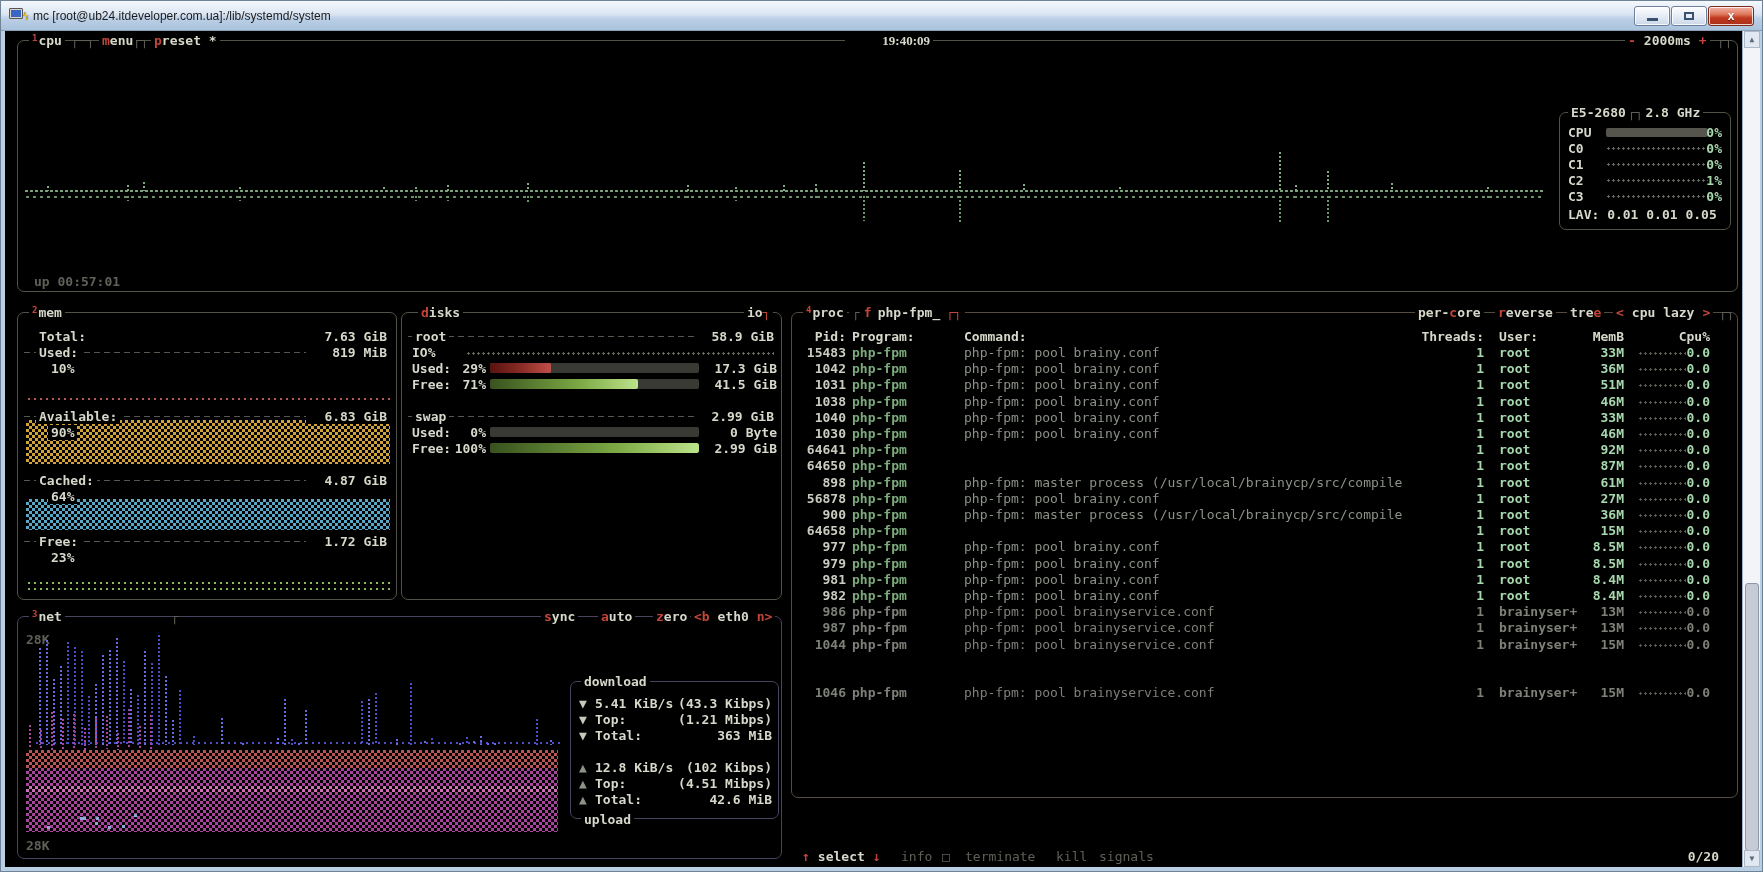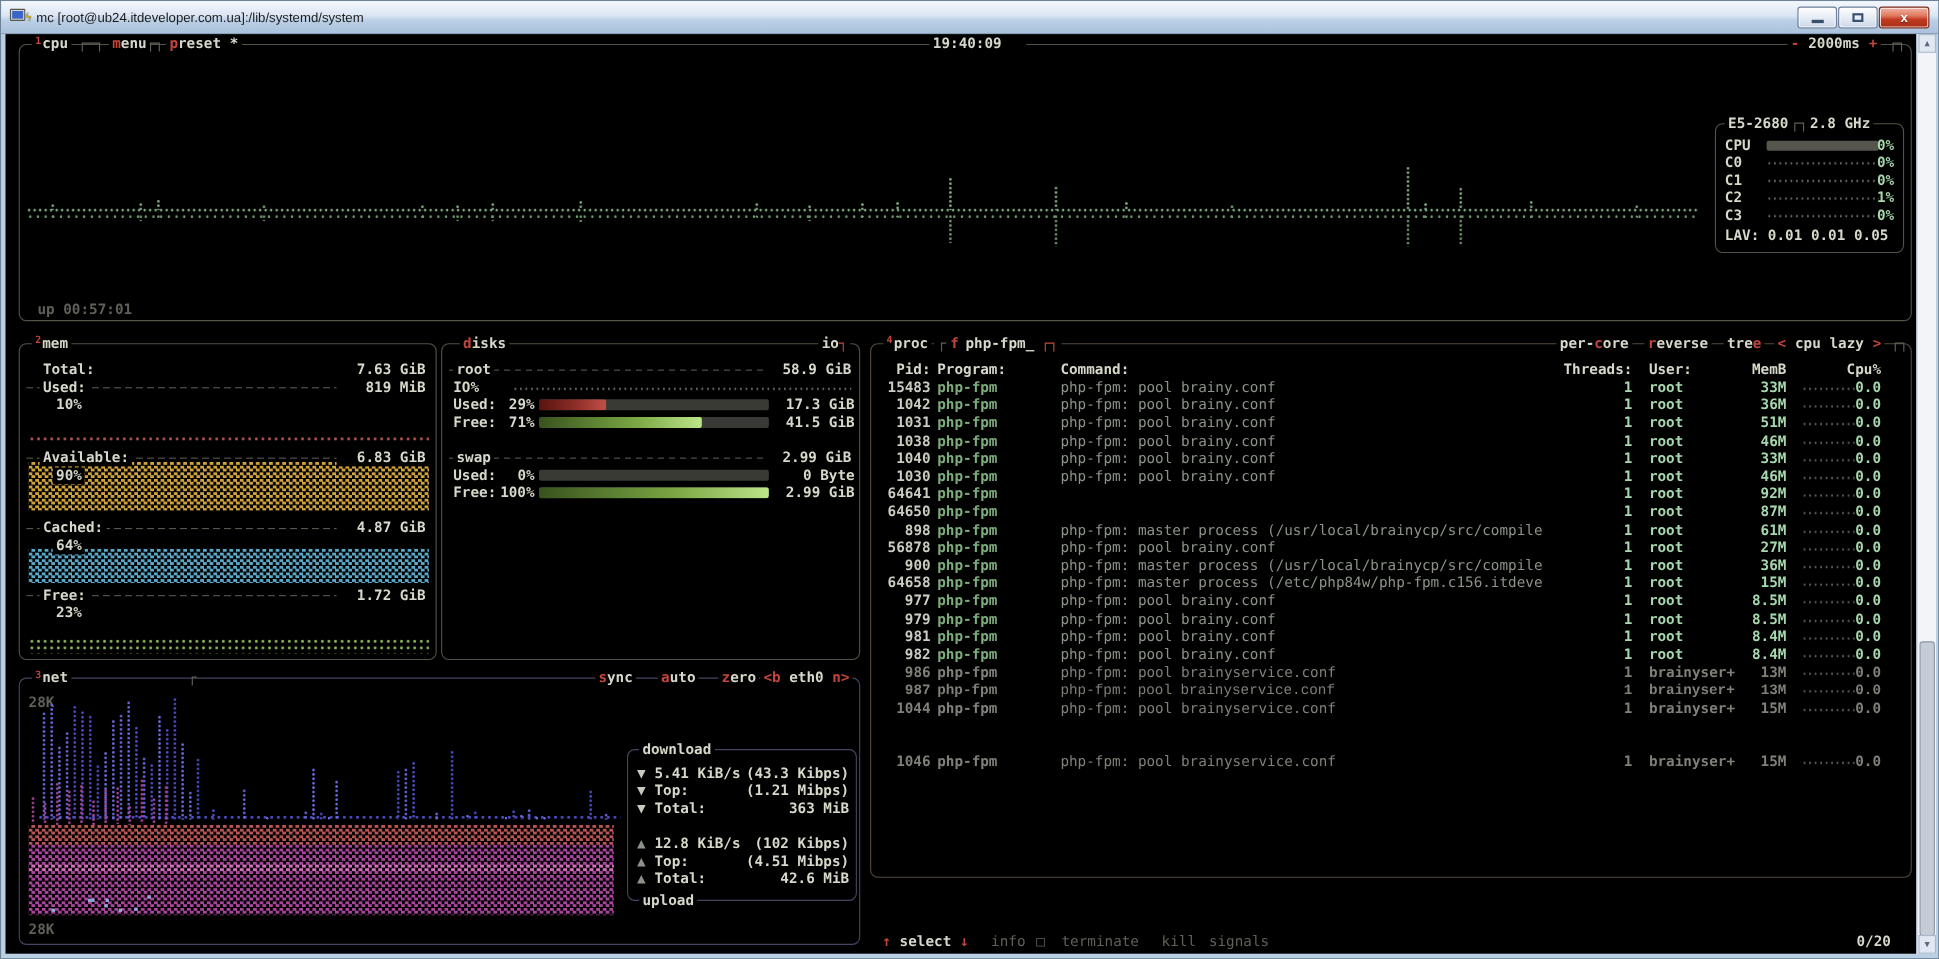--- a/index.html
+++ b/index.html
@@ -183,21 +183,21 @@
           <div class="t val right" style="left: 118px; top: 76px; width: 44px;">0%</div>
           <div class="t white" style="left: 8px; top: 94px;">LAV: 0.01 0.01 0.05</div>
         </div>
       </div>
       <div style="position: absolute; left: 0px; top: 2px; width: 1737px; height: 15px;">
         <div class="t bt" style="left: 24px; top: 0px;"><span class="sup">1</span><span class="white">cpu</span></div>
         <div class="t dim" style="left: 66px; top: 0px;">┌─┐</div>
         <div class="t bt" style="left: 94px; top: 0px;"><span class="hk">m</span><span class="white">enu</span></div>
         <div class="t dim" style="left: 128px; top: 0px;">┌┐</div>
         <div class="t bt" style="left: 146px; top: 0px;"><span class="hk">p</span><span class="white">reset *</span></div>
-        <div class="t bt white" style="left: 840px; top: 0px; width: 88px; text-align: left;">19:40:09</div>
+        <div class="t bt white" style="left: 840px; top: 0px; width: 88px; text-align: right; font-family: Liberation Serif, serif;">19:40:09</div>
         <div class="t bt" style="left: 1620px; top: 0px;"><span class="red" style="margin-right: 8px;">-</span><span class="white">2000ms</span><span class="red" style="margin-left: 8px;">+</span></div>
         <div class="t dim" style="left: 1712px; top: 0px;">┌┐</div>
       </div>
       <div class="t dim" style="left: 29px; top: 243px;">up 00:57:01</div>
       <div class="box" style="left: 12px; top: 281px; width: 380px; height: 288px; border-color: rgb(85, 82, 74);">
         <div class="t bt white" style="left: 18px; top: 16px;">Total:</div>
         <div class="t bt white right" style="left: 288px; top: 16px; width: 84px;">7.63 GiB</div>
         <div class="dotband" style="left: 8px; top: 83px; width: 364px; height: 7px; --c: #b45a52;"></div>
         <div class="dashline" style="left: 6px; top: 39px; width: 368px;"></div>
         <div class="t bt white" style="left: 18px; top: 32px;">Used:</div>
@@ -472,21 +472,20 @@
           <span class="cmd">php-fpm: master process (/usr/local/brainycp/src/compile</span>
           <span class="thr">1</span>
           <span class="usr">root</span>
           <span class="mem">36M</span>
           <span class="mini"></span>
           <span class="cpu">0.0</span>
         </div>
         <div class="prow" style="position: absolute; left: 0px; top: 210px; width: 100%; height: 15px;">
           <span class="pid">64658</span>
           <span class="prog">php-fpm</span>
-          <span class="cmd">php-fpm: master process (/etc/php84w/php-fpm.c156.itdeve</span>
           <span class="thr">1</span>
           <span class="usr">root</span>
           <span class="mem">15M</span>
           <span class="mini"></span>
           <span class="cpu">0.0</span>
         </div>
         <div class="prow" style="position: absolute; left: 0px; top: 226px; width: 100%; height: 15px;">
           <span class="pid">977</span>
           <span class="prog">php-fpm</span>
           <span class="cmd">php-fpm: pool brainy.conf</span>
@@ -529,21 +528,21 @@
         <div class="prow dimrow" style="position: absolute; left: 0px; top: 291px; width: 100%; height: 15px;">
           <span class="pid">986</span>
           <span class="prog">php-fpm</span>
           <span class="cmd">php-fpm: pool brainyservice.conf</span>
           <span class="thr">1</span>
           <span class="usr">brainyser+</span>
           <span class="mem">13M</span>
           <span class="mini"></span>
           <span class="cpu">0.0</span>
         </div>
-        <div class="prow dimrow" style="position: absolute; left: 0px; top: 307px; width: 100%; height: 15px; font-family: Liberation Mono, monospace;">
+        <div class="prow dimrow" style="position: absolute; left: 0px; top: 307px; width: 100%; height: 15px;">
           <span class="pid">987</span>
           <span class="prog">php-fpm</span>
           <span class="cmd">php-fpm: pool brainyservice.conf</span>
           <span class="thr">1</span>
           <span class="usr">brainyser+</span>
           <span class="mem">13M</span>
           <span class="mini"></span>
           <span class="cpu">0.0</span>
         </div>
         <div class="prow dimrow" style="position: absolute; left: 0px; top: 324px; width: 100%; height: 15px;">

